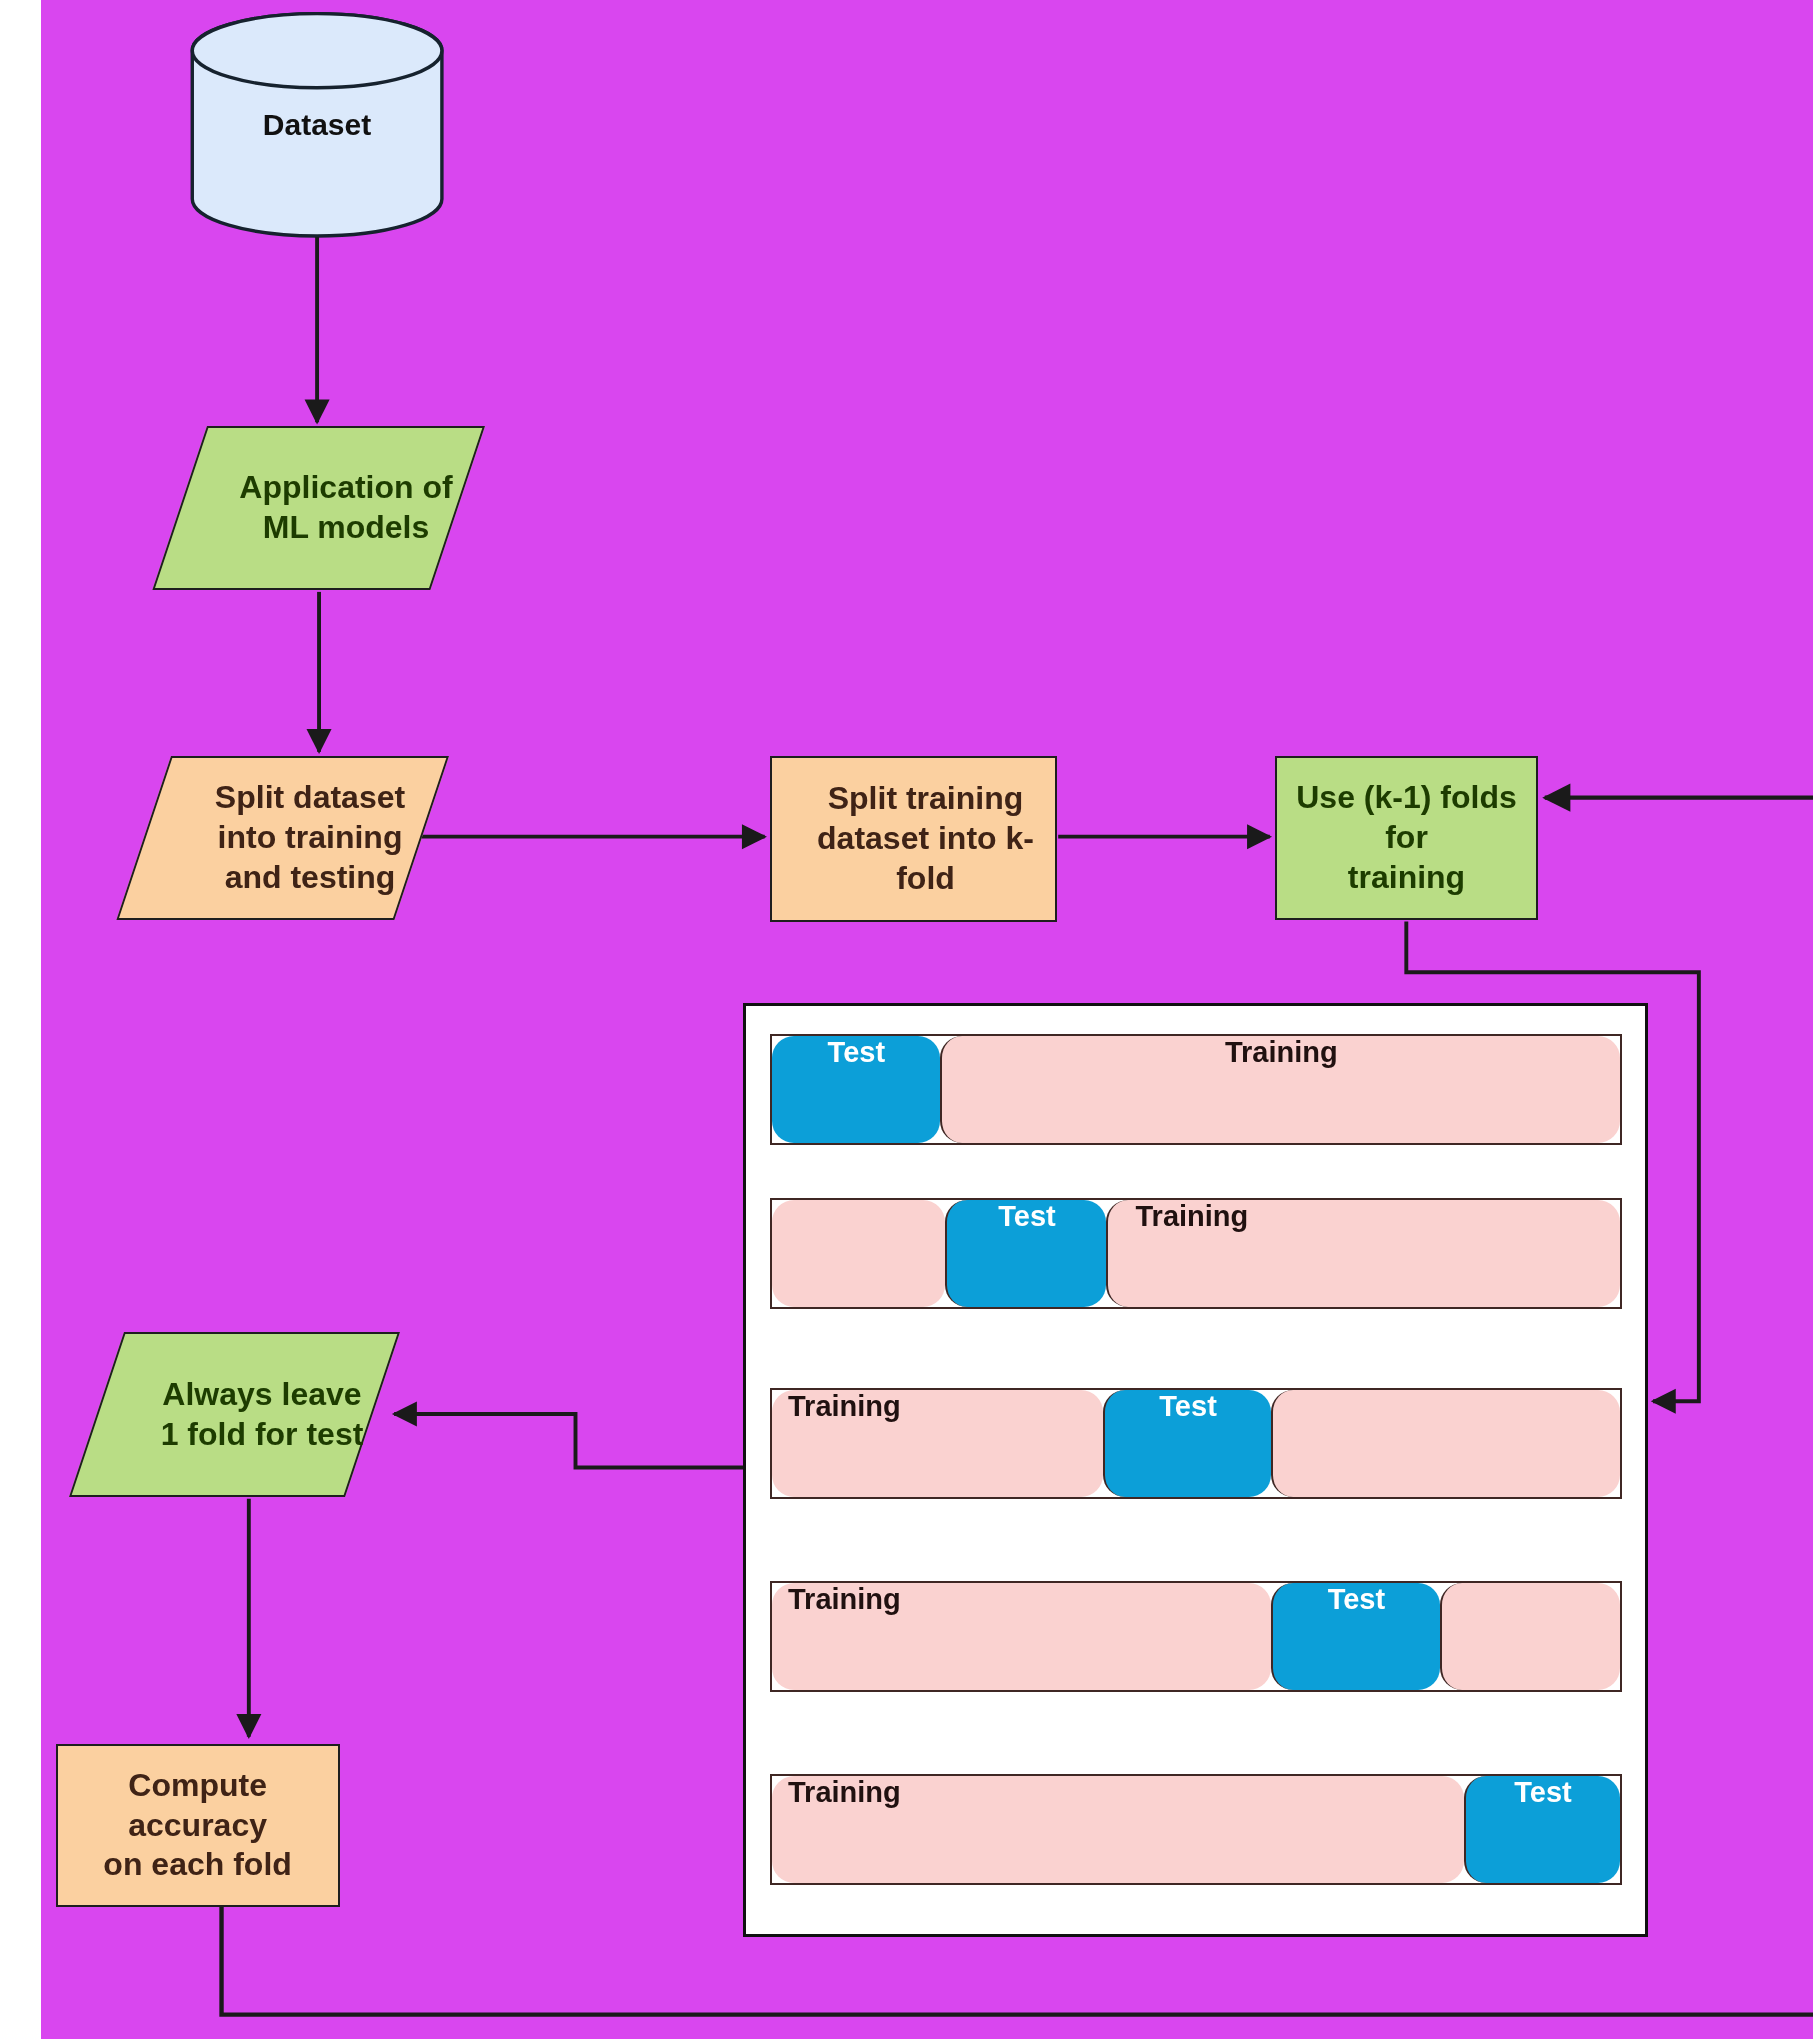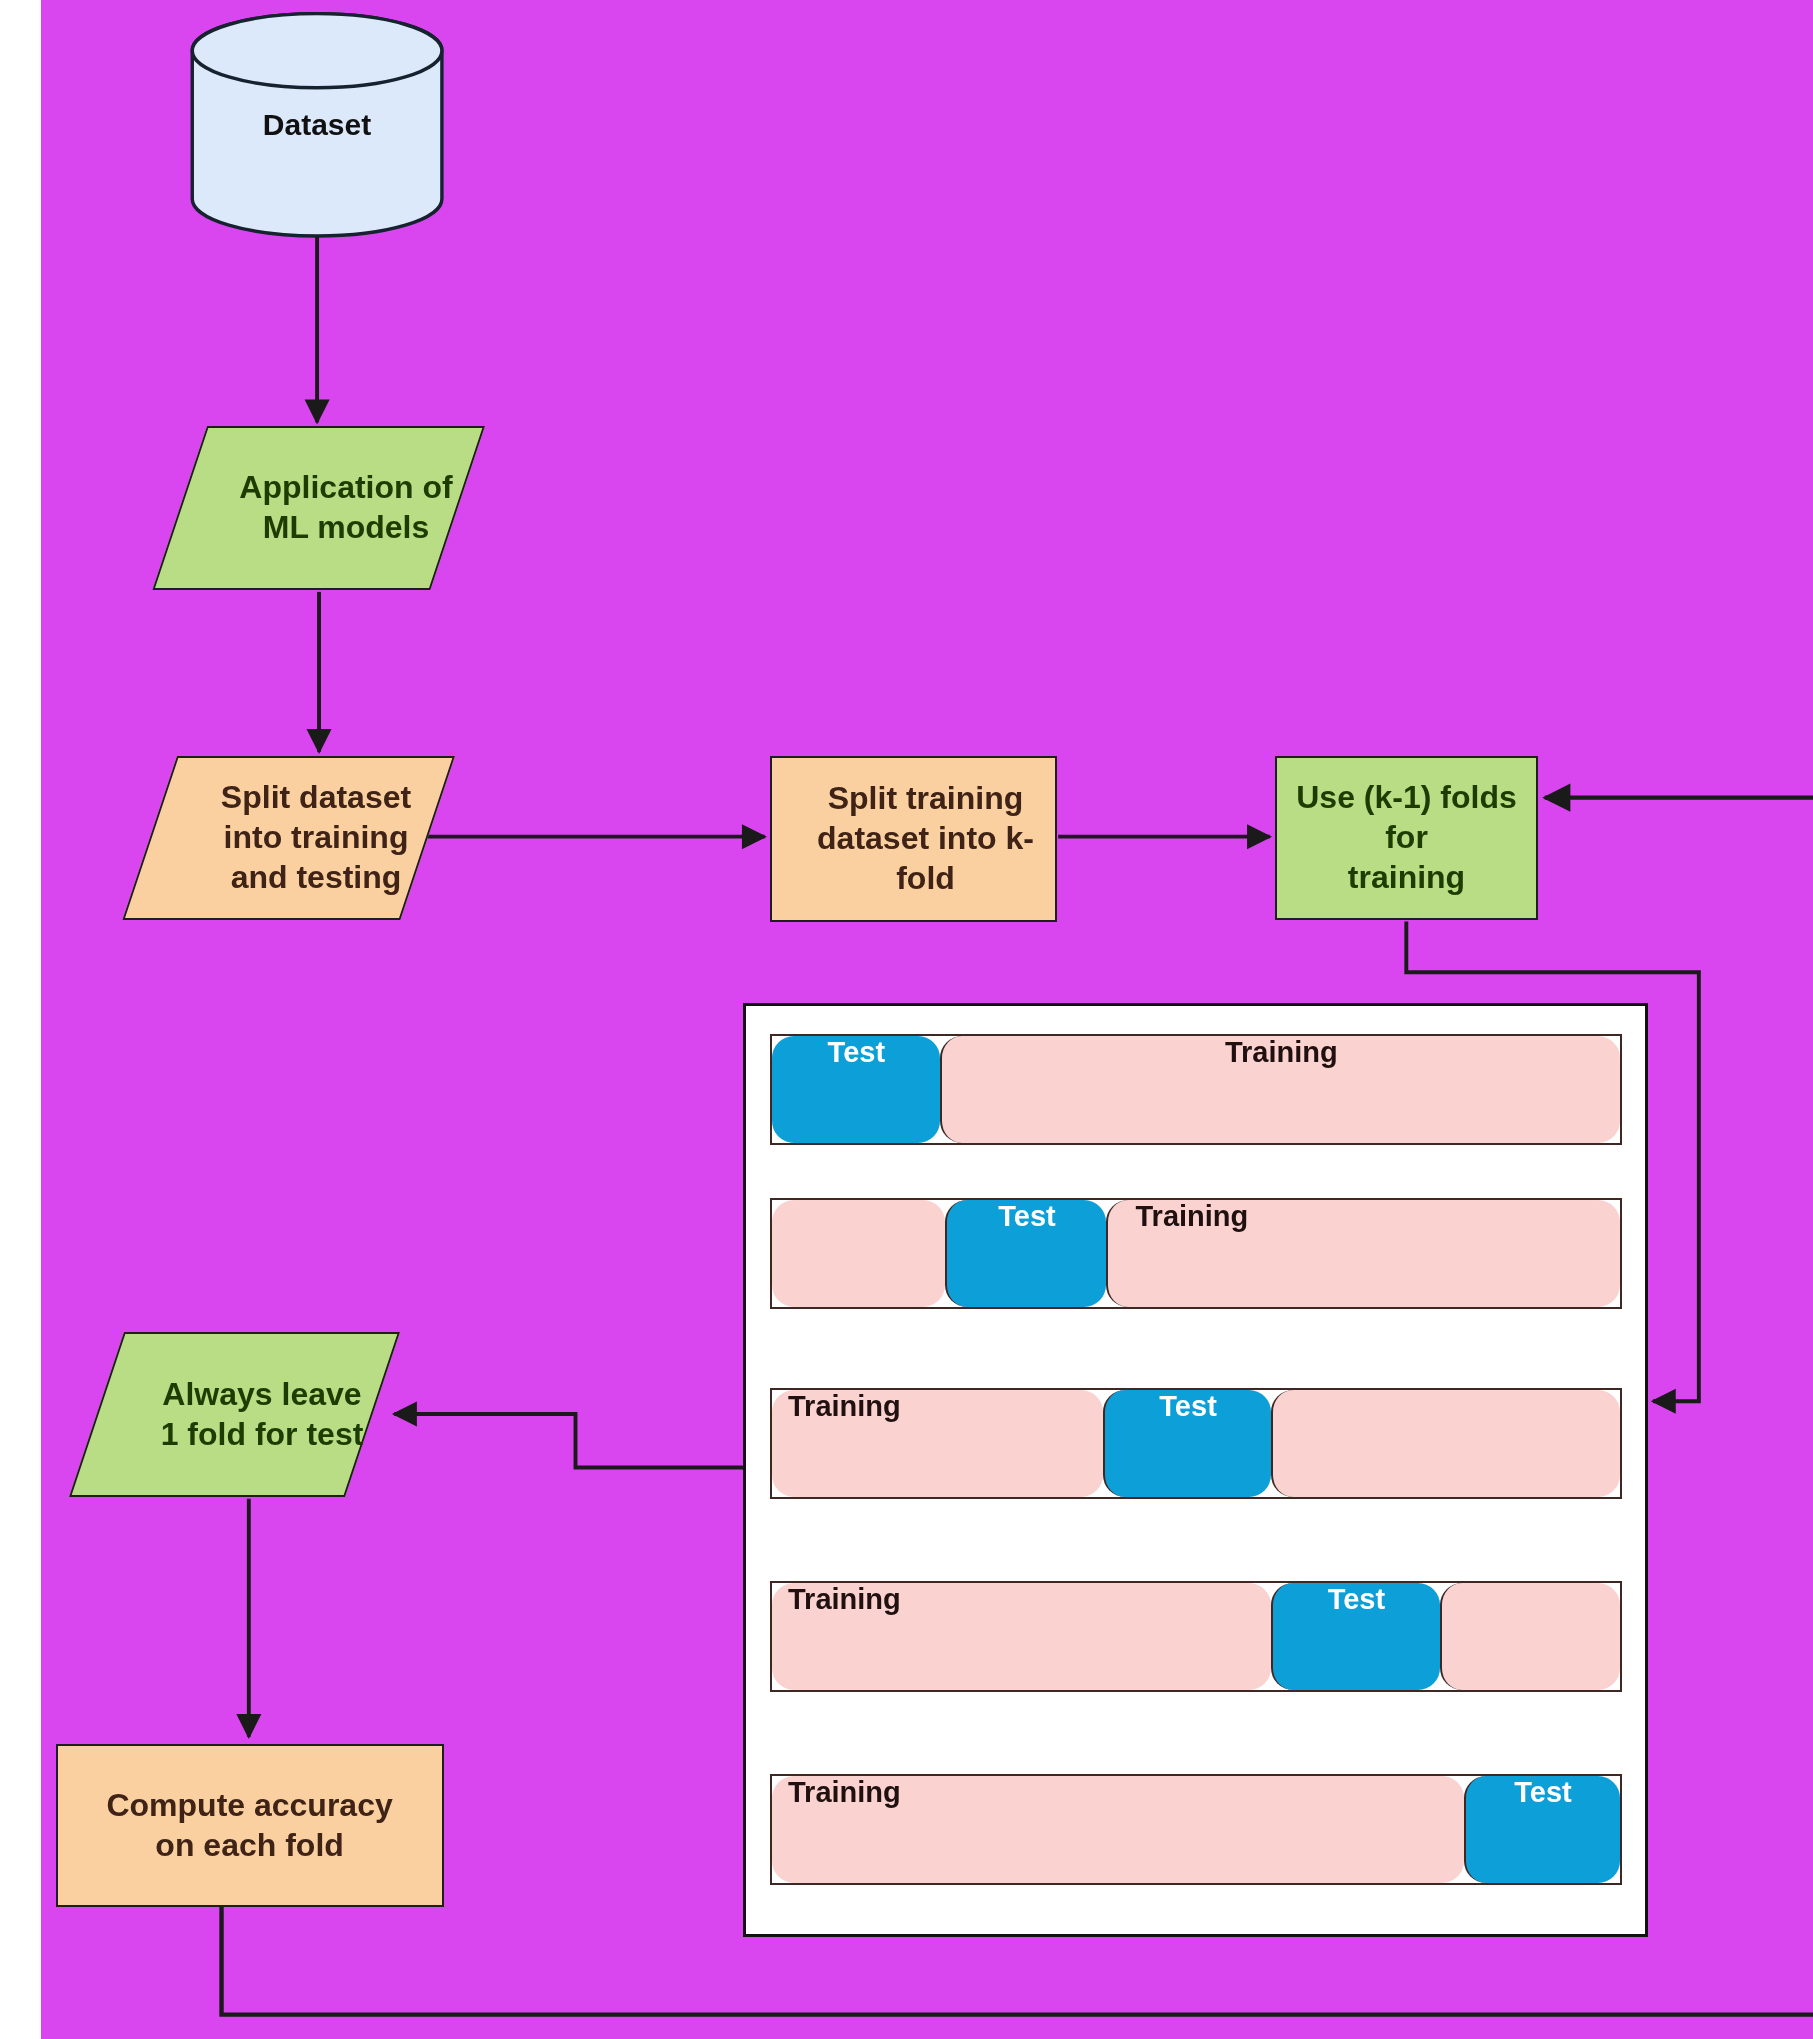--- a/index.html
+++ b/index.html
@@ -58,21 +58,21 @@
   <div class="node" style="left:151px;top:13.7px;width:250px;height:222px;">
     <div class="nlabel cyl-label">Dataset</div>
   </div>
 
   <div class="node" style="left:166px;top:426px;width:278px;height:164px;">
     <div class="pshape green-bg"></div>
     <div class="nlabel green-text">Application of
 ML models</div>
   </div>
 
-  <div class="node" style="left:136px;top:756px;width:278px;height:164px;">
+  <div class="node" style="left:130px;top:756px;width:278px;height:164px;">
     <div class="pshape orange-bg"></div>
     <div class="nlabel orange-text">Split dataset
 into training
 and testing</div>
   </div>
 
   <div class="node rectnode orange-bg" style="left:729px;top:756px;width:287px;height:166px;padding-left:24px;">
     <div class="nlabel orange-text">Split training
 dataset into k-fold</div>
   </div>
@@ -81,21 +81,21 @@
     <div class="nlabel green-text">Use (k-1) folds for
 training</div>
   </div>
 
   <div class="node" style="left:83px;top:1332px;width:276px;height:165px;">
     <div class="pshape green-bg"></div>
     <div class="nlabel green-text">Always leave
 1 fold for test</div>
   </div>
 
-  <div class="node rectnode orange-bg" style="left:14.6px;top:1744px;width:388px;height:163px;">
+  <div class="node rectnode orange-bg" style="left:14.6px;top:1744px;width:284px;height:163px;">
     <div class="nlabel orange-text">Compute accuracy
 on each fold</div>
   </div>
 
   <div class="foldbox">
 
     <div class="frow" style="top:28px;">
       <div class="seg test" style="width:19.8%;">
         <span>Test</span>
       </div>

